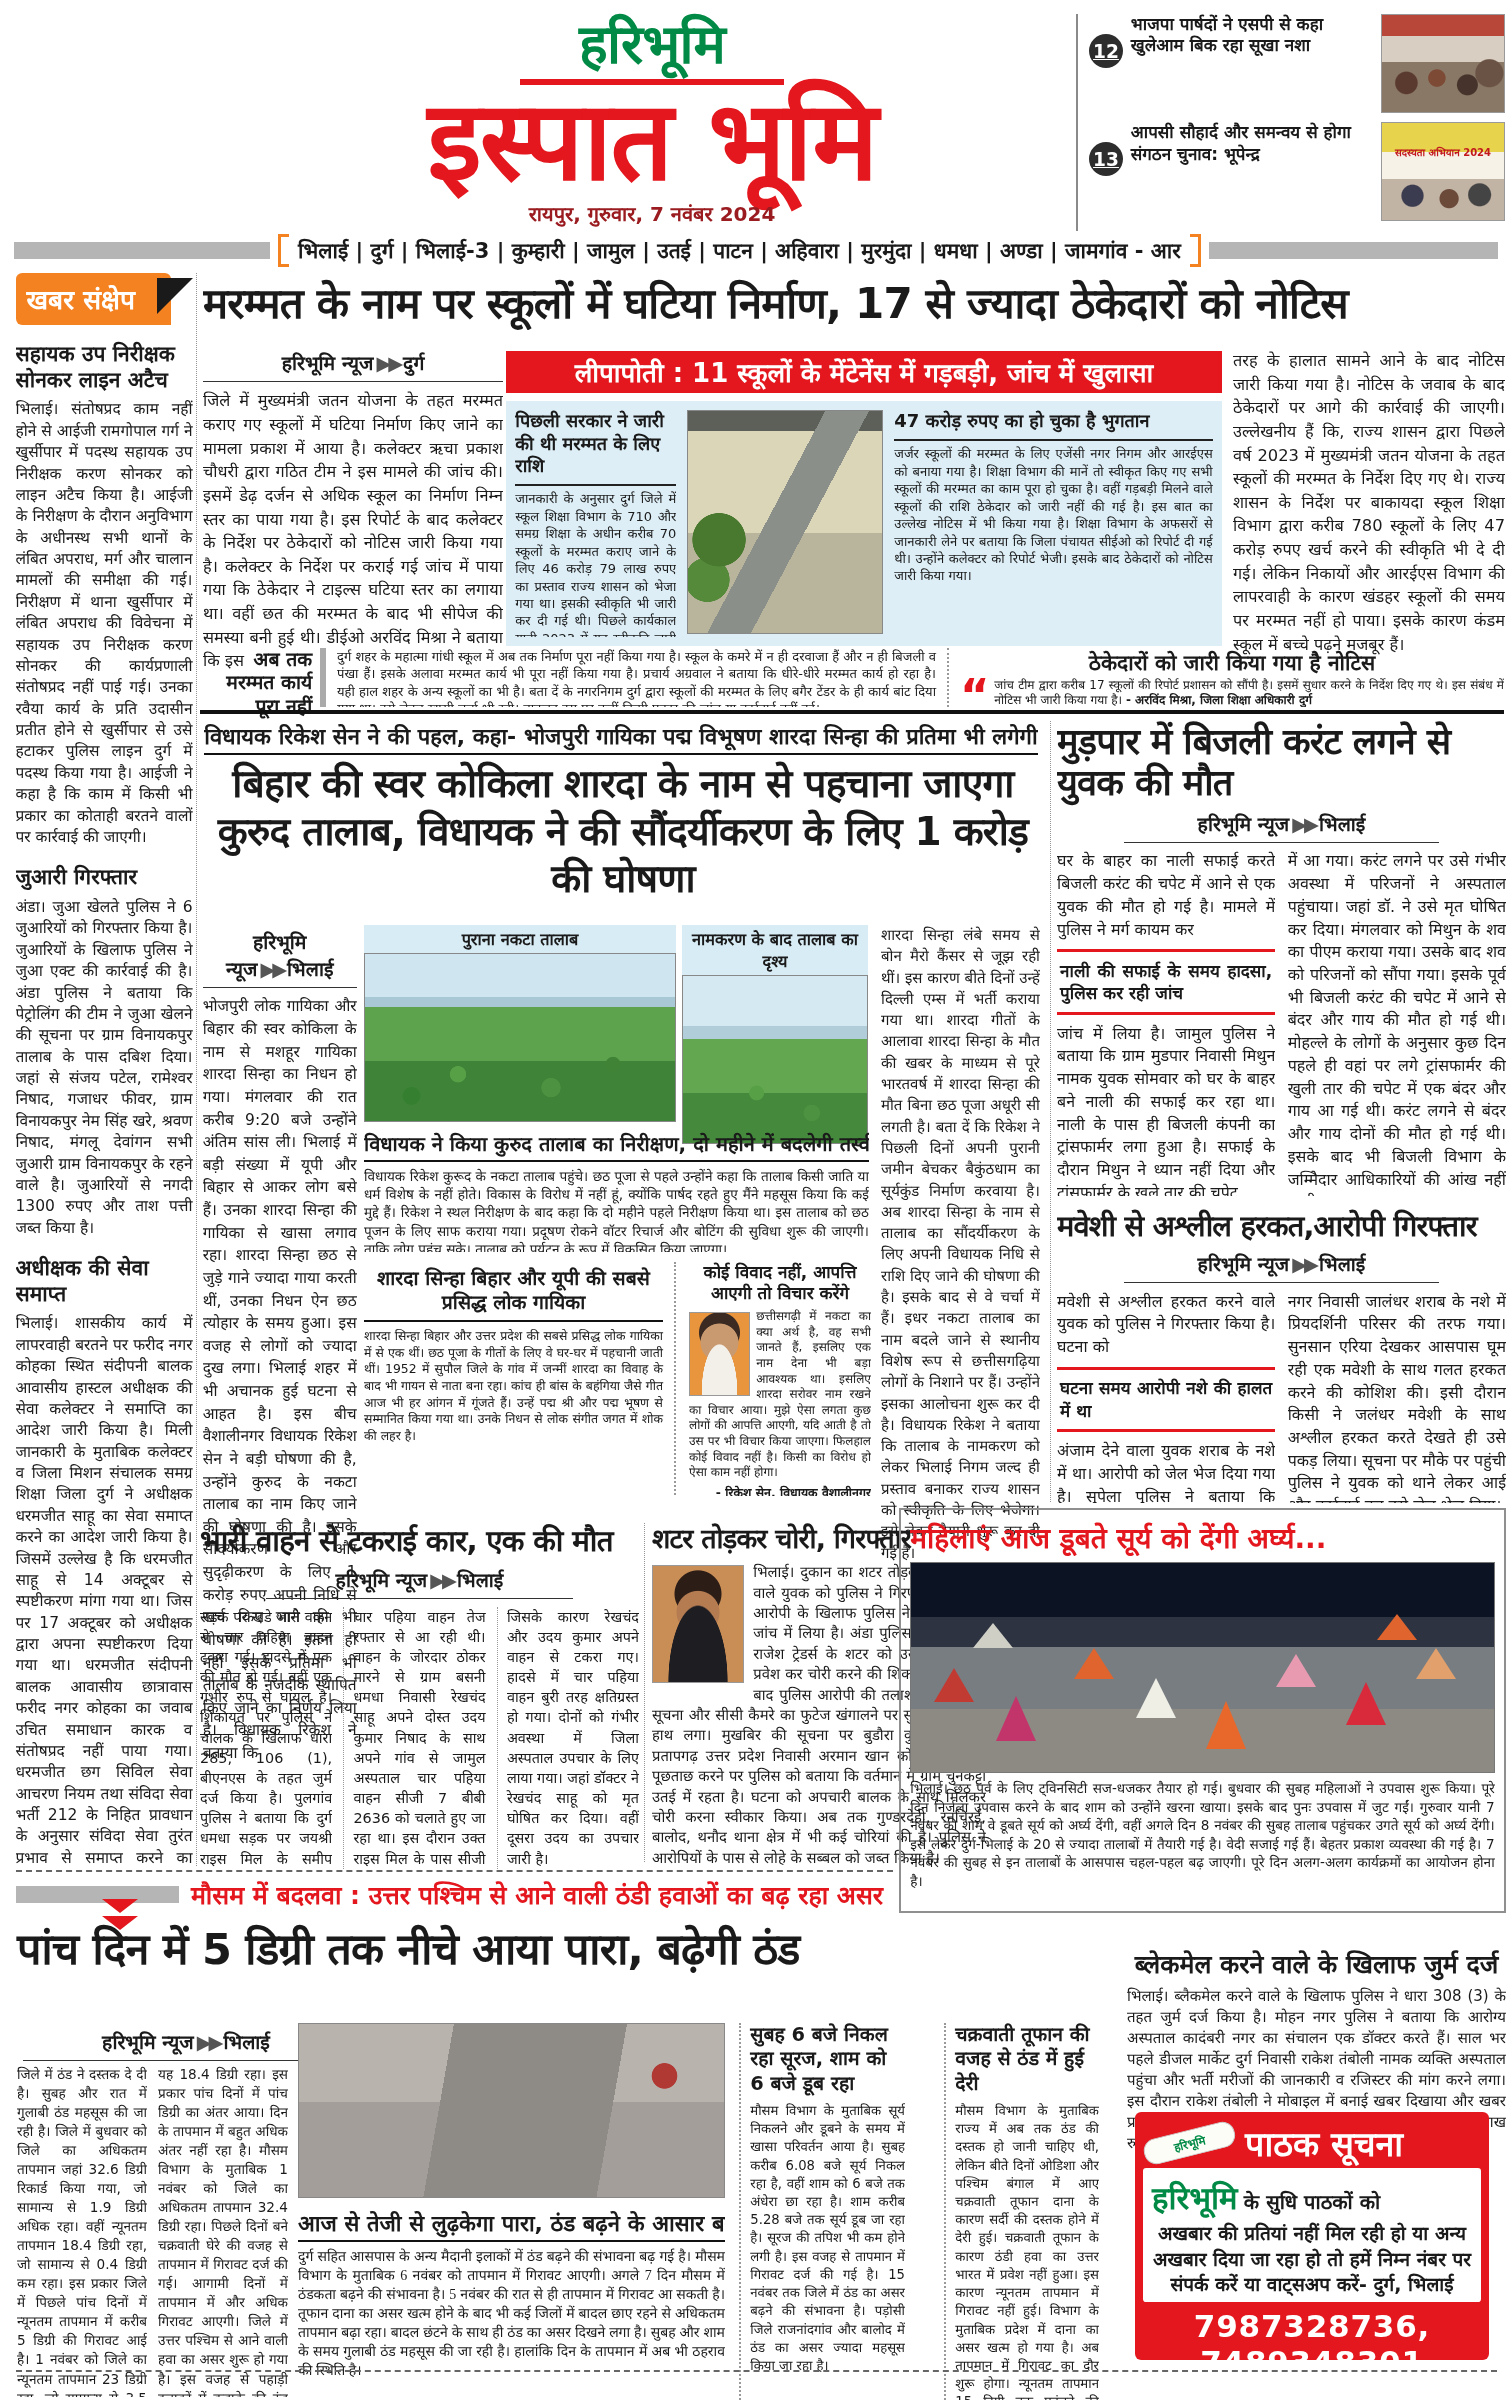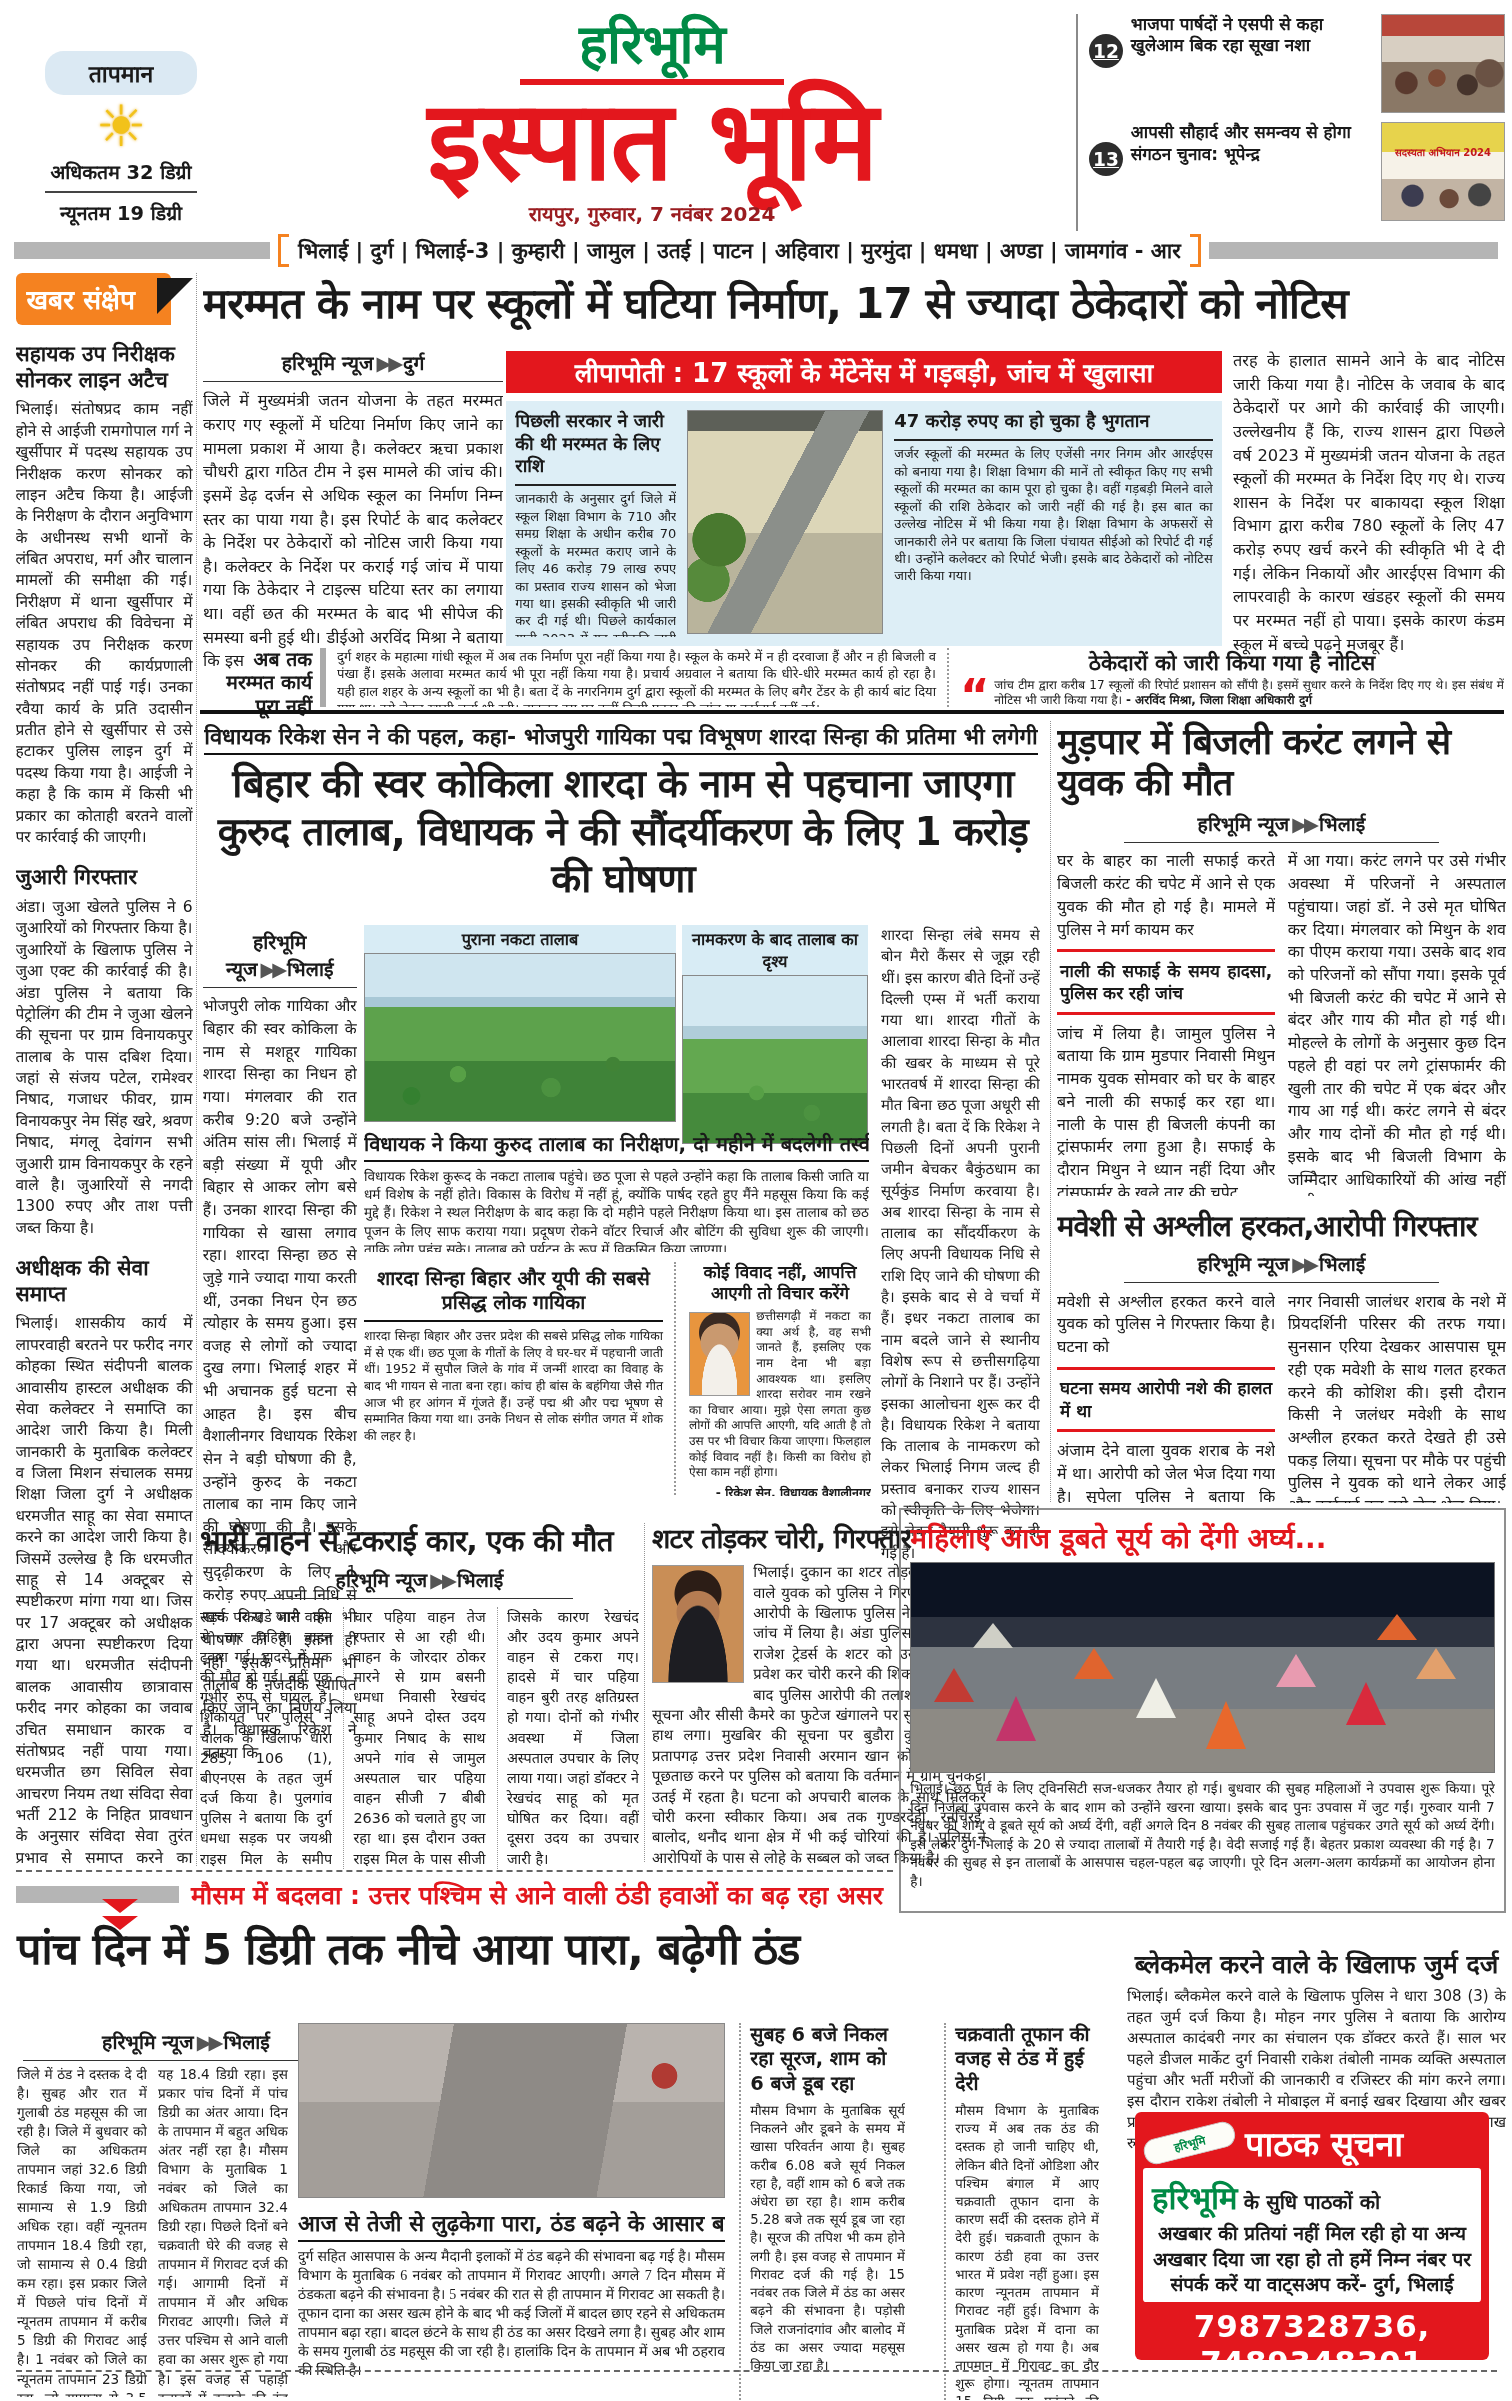--- a/index.html
+++ b/index.html
@@ -229,26 +229,20 @@
   .pn-brand { color:#008a45; font-size:31px; font-weight:800; margin-right:6.2px; }
   .pn-intro { font-size:20px; font-weight:800; }
   .pn-text { font-size:19px; font-weight:bold; line-height:1.35; text-align:center; margin-top:3.1px; }
   .pn-phones { color:#fff; font-size:31px; font-weight:800; text-align:center; margin-top:6.2px; letter-spacing:0.8px; }
 </style>
 </head>
 <body>
 
 <div class="page">
 
-  <div class="temp-box">
-    <div class="temp-pill">तापमान</div>
-    <div class="sun">☀</div>
-    <div class="temp-max">अधिकतम 32 डिग्री</div>
-    <div class="temp-min">न्यूनतम 19 डिग्री</div>
-  </div>
 
   <div class="brand-block">
     <div class="brand-green">हरिभूमि</div>
     <div class="brand-rule"></div>
     <div class="brand-red">इस्पात भूमि</div>
     <div class="dateline">रायपुर, गुरुवार, 7 नवंबर 2024</div>
   </div>
 
   <div class="briefs">
     <div class="brief">
@@ -290,21 +284,21 @@
 
   <div class="s1-headline nowrap">मरम्मत के नाम पर स्कूलों में घटिया निर्माण, 17 से ज्यादा ठेकेदारों को नोटिस</div>
 
   <div class="s1-col1">
     <div class="byline">
       <span>हरिभूमि न्यूज</span><span class="arr">▶▶</span><span>दुर्ग</span>
     </div>
     <div class="jt">जिले में मुख्यमंत्री जतन योजना के तहत मरम्मत कराए गए स्कूलों में घटिया निर्माण किए जाने का मामला प्रकाश में आया है। कलेक्टर ऋचा प्रकाश चौधरी द्वारा गठित टीम ने इस मामले की जांच की। इसमें डेढ़ दर्जन से अधिक स्कूल का निर्माण निम्न स्तर का पाया गया है। इस रिपोर्ट के बाद कलेक्टर के निर्देश पर ठेकेदारों को नोटिस जारी किया गया है। कलेक्टर के निर्देश पर कराई गई जांच में पाया गया कि ठेकेदार ने टाइल्स घटिया स्तर का लगाया था। वहीं छत की मरम्मत के बाद भी सीपेज की समस्या बनी हुई थी। डीईओ अरविंद मिश्रा ने बताया कि इस</div>
   </div>
 
-  <div class="s1-banner">लीपापोती : 17 स्कूलों के मेंटेनेंस में गड़बड़ी, जांच में खुलासा</div>
+  <div class="s1-banner">लीपापोती : 11 स्कूलों के मेंटेनेंस में गड़बड़ी, जांच में खुलासा</div>
 
   <div class="bluebox">
     <div class="bb-col bb1">
       <div class="bb-title">पिछली सरकार ने जारी की थी मरम्मत के लिए राशि</div>
       <div class="bb-body">जानकारी के अनुसार दुर्ग जिले में स्कूल शिक्षा विभाग के 710 और समग्र शिक्षा के अधीन करीब 70 स्कूलों के मरम्मत कराए जाने के लिए 46 करोड़ 79 लाख रुपए का प्रस्ताव राज्य शासन को भेजा गया था। इसकी स्वीकृति भी जारी कर दी गई थी। पिछले कार्यकाल यानी 2023 में यह स्वीकृति जारी की गई। यही नहीं स्कूल मरम्मत के आलावा अतिरिक्त कक्ष बनाने के लिए 72 प्रस्ताव भेजे गए थे। इसमें अब तक 33 कमरा नहीं बन पाए हैं।</div>
     </div>
     <div class="photo-school"></div>
     <div class="bb-col bb2">
       <div class="bb-title">47 करोड़ रुपए का हो चुका है भुगतान</div>
       <div class="bb-body">जर्जर स्कूलों की मरम्मत के लिए एजेंसी नगर निगम और आरईएस को बनाया गया है। शिक्षा विभाग की मानें तो स्वीकृत किए गए सभी स्कूलों की मरम्मत का काम पूरा हो चुका है। वहीं गड़बड़ी मिलने वाले स्कूलों की राशि ठेकेदार को जारी नहीं की गई है। इस बात का उल्लेख नोटिस में भी किया गया है। शिक्षा विभाग के अफसरों से जानकारी लेने पर बताया कि जिला पंचायत सीईओ को रिपोर्ट दी गई थी। उन्होंने कलेक्टर को रिपोर्ट भेजी। इसके बाद ठेकेदारों को नोटिस जारी किया गया।</div>

